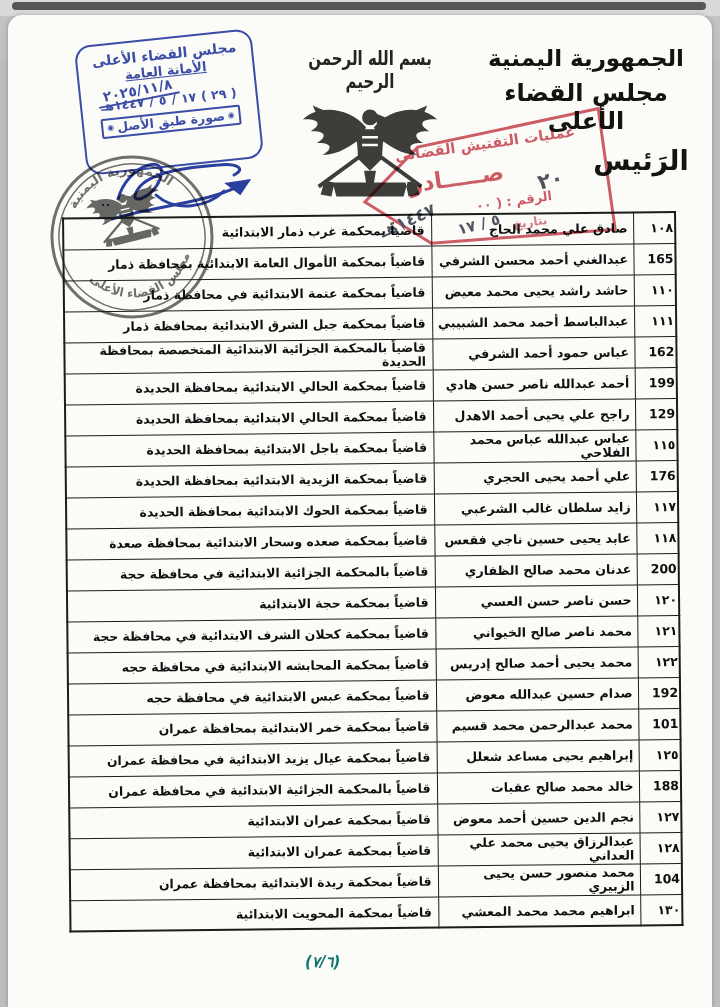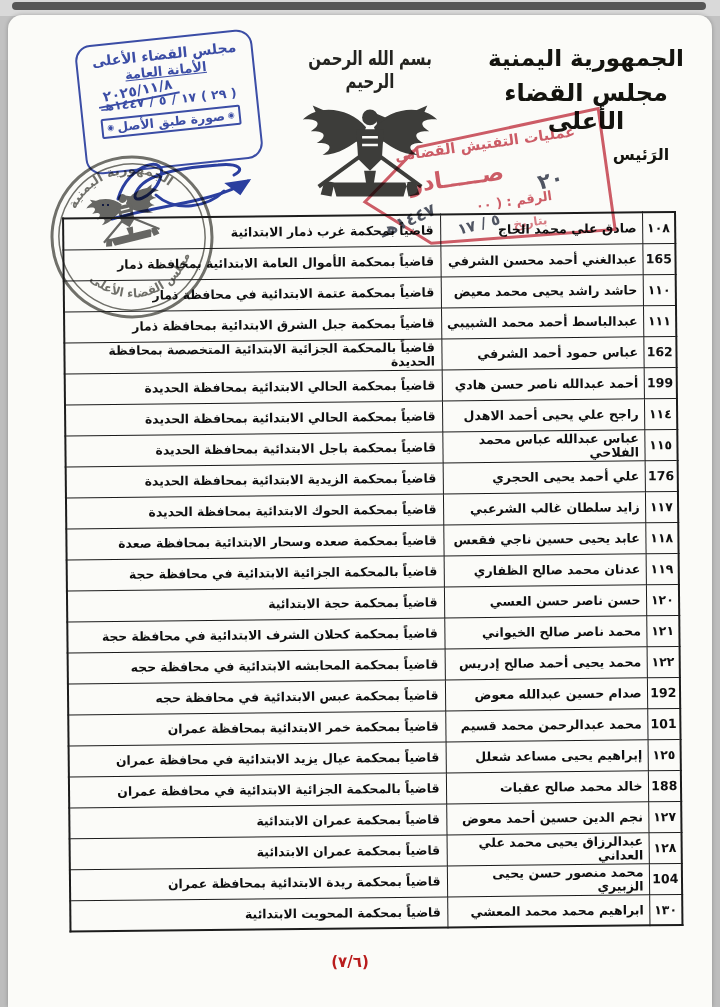--- a/index.html
+++ b/index.html
@@ -57,21 +57,21 @@
     display:flex;align-items:center;justify-content:center;
     font-size:15px;font-weight:700;color:#242420;letter-spacing:-1px;
     transform:scaleY(1.3);text-align:center;
   }
   .emblem{position:absolute;left:283px;top:74px;}
 
   
   .letterhead{position:absolute;left:458px;top:30px;width:240px;color:#14140f;text-align:center;}
   .letterhead .rep{font-size:23px;font-weight:700;letter-spacing:-1px;}
   .letterhead .cou{font-size:24px;font-weight:700;letter-spacing:-1px;margin-top:8px;}
-  .letterhead .pres{font-size:16px;font-weight:700;margin:10px 0 0 14px;width:130px;margin-left:auto;}
+  .letterhead .pres{font-size:27px;font-weight:700;margin:10px 0 0 14px;width:130px;margin-left:auto;}
 
   
   .issued-stamp{
     position:absolute;left:352px;top:106px;width:252px;height:132px;
     transform:rotate(-8deg);opacity:.85;mix-blend-mode:multiply;z-index:6;
   }
   .issued-stamp svg{position:absolute;inset:0;}
   .issued-stamp .office{position:absolute;top:15px;left:34px;right:24px;text-align:center;font-size:14.5px;font-weight:700;color:var(--red);}
   .issued-stamp .issued{position:absolute;top:40px;left:10px;right:66px;text-align:center;font-size:23px;font-weight:700;color:var(--red);letter-spacing:2px;}
   .issued-stamp .numline{position:absolute;top:76px;left:60px;width:130px;font-size:13px;font-weight:700;color:var(--red);}
@@ -79,27 +79,27 @@
   .issued-stamp .datelabel{position:absolute;top:100px;left:148px;font-size:12px;font-weight:700;color:var(--red);opacity:.8;}
   .issued-stamp .hand-dm{position:absolute;top:93px;left:92px;font-size:15px;font-weight:700;color:var(--ink);direction:ltr;transform:rotate(-7deg);}
   .issued-stamp .hand-year{position:absolute;top:78px;left:14px;font-size:17px;font-weight:700;color:var(--ink);transform:rotate(-16deg);}
 
   
   .table-wrap{position:absolute;left:54px;top:196px;width:614px;transform:rotate(-0.6deg);transform-origin:top right;z-index:2;}
   table{border-collapse:collapse;width:614px;direction:rtl;}
   td{border:1.5px solid var(--line);height:31px;vertical-align:middle;
      font-weight:700;color:#101010;line-height:1.05;padding:0 4px;}
   table{border:2.5px solid var(--line);}
-  .c-no{width:33px;text-align:center;font-size:12.5px;padding:0 1px;}
+  .c-no{width:42px;text-align:right;font-size:12.5px;padding:0 1px;}
   .c-name{width:202px;text-align:right;font-size:12.6px;padding-right:5px;letter-spacing:-0.3px;}
   .c-assign{text-align:right;font-size:12.4px;padding-right:6px;letter-spacing:-0.3px;}
 
   
-  .page-num{position:absolute;left:297px;top:938px;width:90px;text-align:center;
-    font-size:15px;font-weight:700;color:#b91c1c;direction:ltr;letter-spacing:1px;}
+  .page-num{position:absolute;left:297px;top:938px;width:90px;text-align:left;
+    font-size:15px;font-weight:700;color:#0f766e;direction:ltr;letter-spacing:1px;font-style:italic;}
 </style>
 </head>
 <body>
 
 <svg width="0" height="0" style="position:absolute" aria-hidden="true">
   <defs>
     <g id="emblem-shape">
 
       <path d="M28,20 L132,96 M132,20 L28,96" stroke="#3d3d3a" stroke-width="4" fill="none"></path>
       <path d="M22,14 l14,6 -6,12 z M138,14 l-14,6 6,12 z" fill="#3d3d3a"></path>
@@ -222,21 +222,21 @@
       <td class="c-no">162</td>
       <td class="c-name">عباس حمود أحمد الشرفي</td>
       <td class="c-assign">قاضياً بالمحكمة الجزائية الابتدائية المتخصصة بمحافظة الحديدة</td>
     </tr>
           <tr>
       <td class="c-no">199</td>
       <td class="c-name">أحمد عبدالله ناصر حسن هادي</td>
       <td class="c-assign">قاضياً بمحكمة الحالي الابتدائية بمحافظة الحديدة</td>
     </tr>
           <tr>
-      <td class="c-no">١١٤</td>
+      <td class="c-no">129</td>
       <td class="c-name">راجح علي يحيى أحمد الاهدل</td>
       <td class="c-assign">قاضياً بمحكمة الحالي الابتدائية بمحافظة الحديدة</td>
     </tr>
           <tr>
       <td class="c-no">١١٥</td>
       <td class="c-name">عباس عبدالله عباس محمد الفلاحي</td>
       <td class="c-assign">قاضياً بمحكمة باجل الابتدائية بمحافظة الحديدة</td>
     </tr>
           <tr>
       <td class="c-no">176</td>
@@ -247,21 +247,21 @@
       <td class="c-no">١١٧</td>
       <td class="c-name">زايد سلطان غالب الشرعبي</td>
       <td class="c-assign">قاضياً بمحكمة الحوك الابتدائية بمحافظة الحديدة</td>
     </tr>
           <tr>
       <td class="c-no">١١٨</td>
       <td class="c-name">عابد يحيى حسين ناجي فقعس</td>
       <td class="c-assign">قاضياً بمحكمة صعده وسحار الابتدائية بمحافظة صعدة</td>
     </tr>
           <tr>
-      <td class="c-no">١١٩</td>
+      <td class="c-no">200</td>
       <td class="c-name">عدنان محمد صالح الظفاري</td>
       <td class="c-assign">قاضياً بالمحكمة الجزائية الابتدائية في محافظة حجة</td>
     </tr>
           <tr>
       <td class="c-no">١٢٠</td>
       <td class="c-name">حسن ناصر حسن العسي</td>
       <td class="c-assign">قاضياً بمحكمة حجة الابتدائية</td>
     </tr>
           <tr>
       <td class="c-no">١٢١</td>

